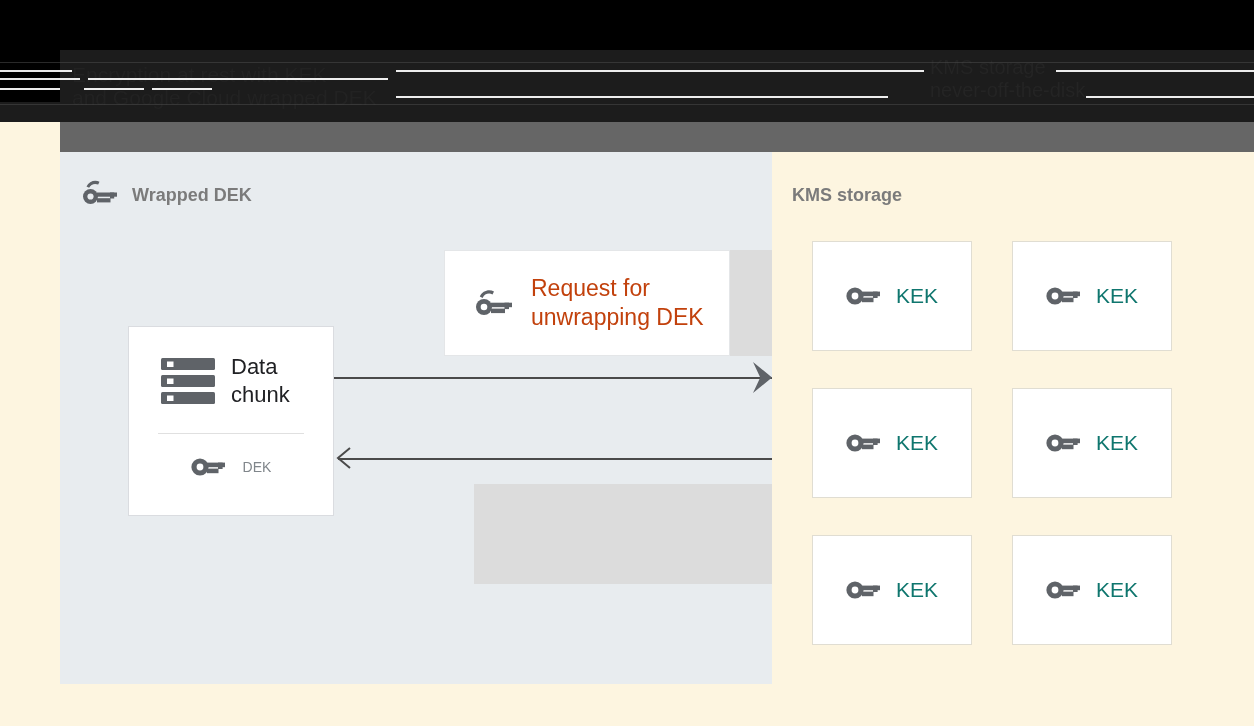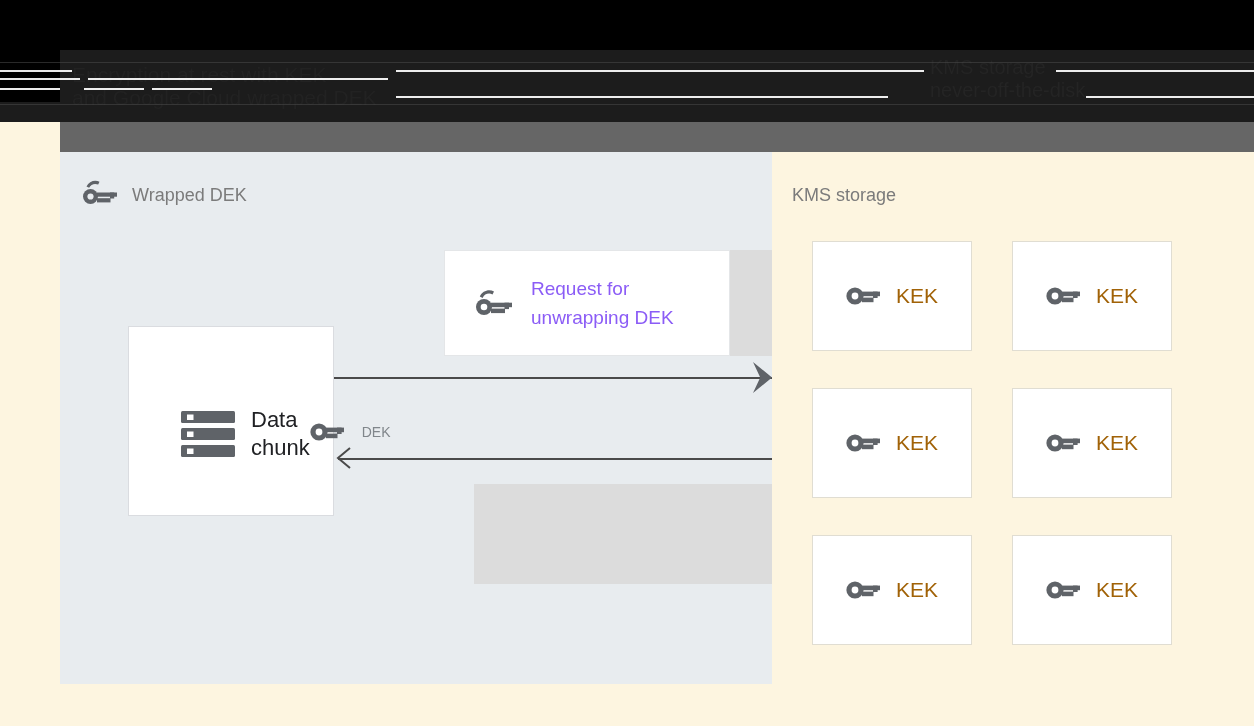--- a/index.html
+++ b/index.html
@@ -54,38 +54,38 @@
   .panel-left {
     position: absolute; left: 60px; top: 152px; width: 712px; height: 532px;
     background: #e8ecef;
   }
   .panel-right {
     position: absolute; left: 772px; top: 152px; width: 482px; height: 532px;
     background: #fdf5e0;
   }
   .panel-title {
     position: absolute;
-    color: #7b7b7b; font-size: 18px; line-height: 22px; font-weight: 400;
+    color: #7b7b7b; font-size: 18px; line-height: 22px; font-weight: 700;
   }
   .panel-right .panel-title { left: 20px; top: 32px; }
 
   .wrapped-key-icon { position: absolute; left: 80px; top: 178px; }
 
   
   .icon { display: block; }
   .icon-key  { fill: #5f6368; }
   .icon-db   { fill: #5f6368; }
 
   
   .card {
     position: absolute; background: #ffffff; border: 1px solid #dadce0;
   }
   .card-datachunk {
     left: 128px; top: 326px; width: 206px; height: 190px;
-    display: flex; flex-direction: row; align-items: center; padding-left: 20px;
+    display: flex; flex-direction: column; align-items: center;
   }
   .dc-row {
     display: flex; align-items: center; gap: 16px;
     margin-top: 26px; width: 100%; padding-left: 32px;
   }
   .dc-label {
     color: #202124; font-size: 22px; line-height: 28px; font-weight: 400;
     white-space: pre-line;
   }
   .dc-divider {
@@ -105,21 +105,21 @@
   .band-top    { left: 474px; top: 250px; width: 298px; height: 106px; }
   .band-bottom { left: 474px; top: 484px; width: 298px; height: 100px; }
 
   .card-msg {
     position: absolute; background: #ffffff; border: 1px solid #e4e6e8;
     display: flex; align-items: center; gap: 18px; padding-left: 28px;
   }
   .card-request { left: 444px; top: 250px; width: 286px; height: 106px; }
   .card-return  { left: 444px; top: 484px; width: 286px; height: 100px; }
   .msg-label {
-    color: #8b5cf6; font-size: 19px; line-height: 29px; font-weight: 400;
+    color: #c2410c; font-size: 23px; line-height: 29px; font-weight: 400;
     white-space: pre-line;
   }
 
   
   .arrow-line {
     position: absolute; background: #4a4a4a; height: 2px;
   }
   .arrow-right-line { left: 334px; top: 377px; width: 438px; }
   .arrow-left-line  { left: 338px; top: 458px; width: 434px; }
   .arrow-head-right {
@@ -134,21 +134,21 @@
   
   .kek-grid {
     position: absolute; left: 812px; top: 241px;
     display: grid; grid-template-columns: 160px 160px; grid-template-rows: 110px 110px 110px;
     column-gap: 40px; row-gap: 37px;
   }
   .kek-box {
     background: #ffffff; border: 1px solid #e0ddd2;
     display: flex; align-items: center; justify-content: center; gap: 16px;
   }
-  .kek-label { color: #a16207; font-size: 21px; line-height: 24px; }
+  .kek-label { color: #0f766e; font-size: 21px; line-height: 24px; }
 </style>
 </head>
 <body>
 
 <div id="page">
 
   <div class="topbar">
     <div class="topbar-inner"></div>
     <div class="topbar-strip-a"></div>
 

